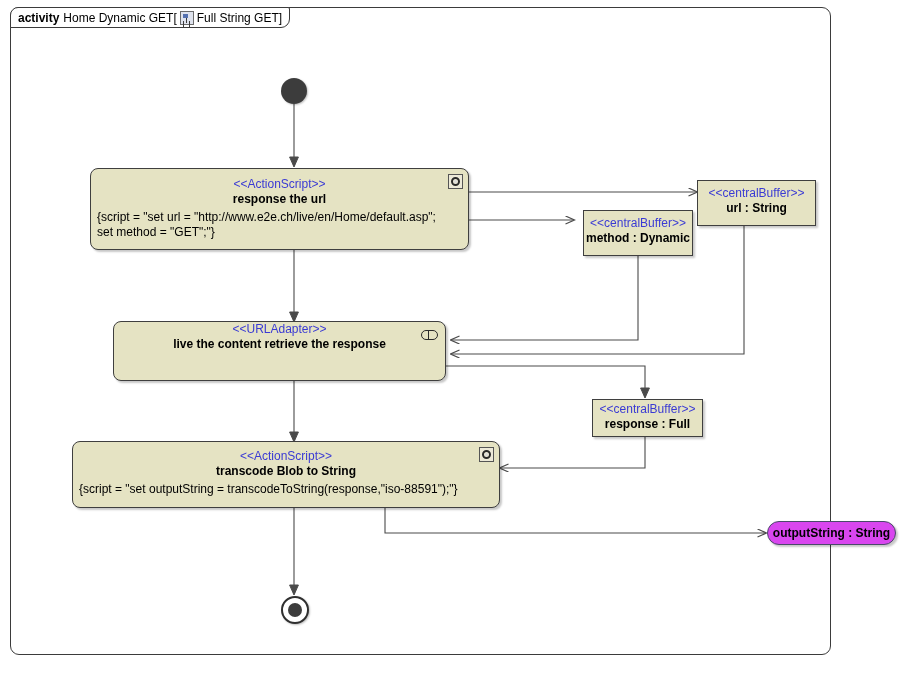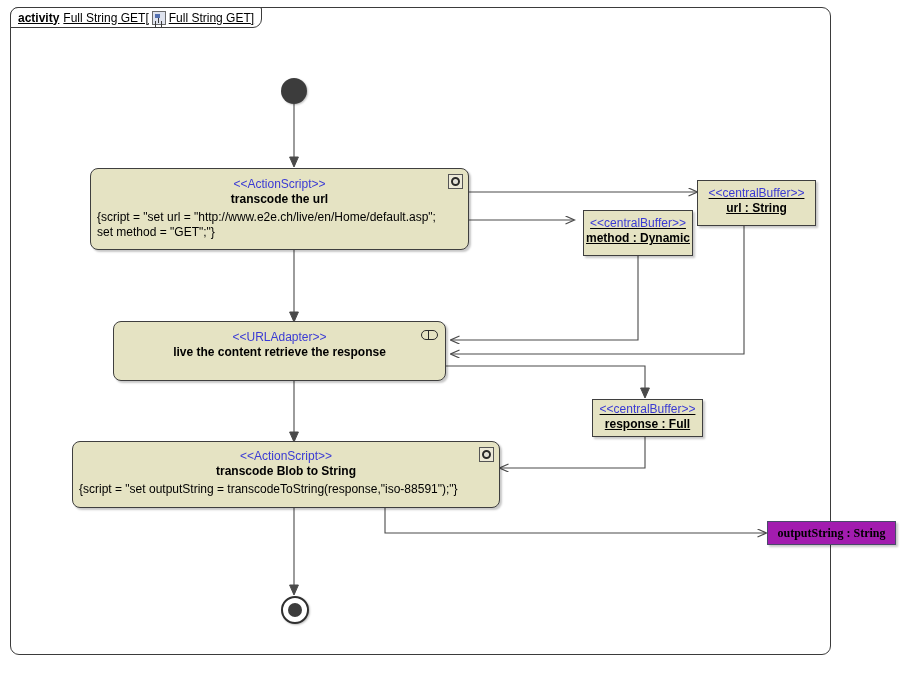--- a/index.html
+++ b/index.html
@@ -43,21 +43,20 @@
     border-bottom-right-radius: 9px;
     border-top-right-radius: 2px;
     background: #ffffff;
     box-sizing: border-box;
     display: flex;
     align-items: center;
     white-space: nowrap;
     font-size: 12px;
     color: #000000;
     z-index: 5;
-    text-decoration: underline;
   }
   #frame-tab .kw {
     font-weight: bold;
     margin-right: 4px;
   }
   .tab-icon {
     display: inline-block;
     width: 14px;
     height: 14px;
     margin: 0 3px 0 3px;
@@ -100,28 +99,26 @@
     border: 1px solid #3f3f3f;
     z-index: 3;
   }
   .node.action {
     border-radius: 8px;
     box-shadow: 2px 2px 2px rgba(0,0,0,0.22);
   }
   .node.buffer {
     border-radius: 0;
     box-shadow: 2px 2px 2px rgba(0,0,0,0.22);
-    text-decoration: underline;
   }
   .node.param {
-    background: #a21caf;
+    background: #d946ef;
     border: 1px solid #4a4a6a;
-    border-radius: 0;
+    border-radius: 12px;
     box-shadow: 2px 2px 2px rgba(0,0,0,0.22);
-    font-family: Liberation Serif, serif;
   }
   .stereo {
     color: #3a3ad4;
     font-size: 12px;
     text-align: center;
     line-height: 15px;
     white-space: nowrap;
   }
   .nname {
     color: #000000;
@@ -216,21 +213,21 @@
 </style>
 </head>
 <body>
 
 <div id="canvas">
 
   <div id="activity-frame"></div>
 
   <div id="frame-tab">
     <span class="kw">activity</span>
-    <span>Full String GET[</span>
+    <span>Home Dynamic GET[</span>
     <span class="tab-icon"></span>
     <span>Full String GET</span>
     <span>]</span>
   </div>
 
   <svg id="edges" viewBox="0 0 906 673" width="906" height="673">
     <defs>
       <marker id="ah" markerWidth="11" markerHeight="11" refX="9.5" refY="4" orient="auto" markerUnits="userSpaceOnUse">
         <path d="M1,0 L10,4 L1,8" fill="none" stroke="#4a4a4a" stroke-width="1.2"></path>
       </marker>
@@ -263,28 +260,28 @@
 
       <path d="M385,508 L385,533 L766,533" marker-end="url(#ah)"></path>
 
     </g>
   </svg>
 
   <div class="initial-node" style="left:281px; top:78px;"></div>
 
   <div class="node action" style="left:90px; top:168px; width:379px; height:82px;">
     <div class="stereo" style="margin-top:8px;">&lt;&lt;ActionScript&gt;&gt;</div>
-    <div class="nname">transcode the url</div>
+    <div class="nname">response the url</div>
     <div class="nbody" style="margin-top:3px;">{script = "set url = "http://www.e2e.ch/live/en/Home/default.asp";</div>
     <div class="nbody">set method = "GET";"}</div>
     <span class="icon-script" style="right:5px; top:5px;"></span>
   </div>
 
   <div class="node action" style="left:113px; top:321px; width:333px; height:60px;">
-    <div class="stereo" style="margin-top:8px;">&lt;&lt;URLAdapter&gt;&gt;</div>
+    <div class="stereo" style="">&lt;&lt;URLAdapter&gt;&gt;</div>
     <div class="nname">live the content retrieve the response</div>
     <span class="icon-pill" style="right:7px; top:8px;"></span>
   </div>
 
   <div class="node action" style="left:72px; top:441px; width:428px; height:67px;">
     <div class="stereo" style="margin-top:7px;">&lt;&lt;ActionScript&gt;&gt;</div>
     <div class="nname">transcode Blob to String</div>
     <div class="nbody" style="margin-top:3px;">{script = "set outputString = transcodeToString(response,"iso-88591");"}</div>
     <span class="icon-script" style="right:5px; top:5px;"></span>
   </div>

